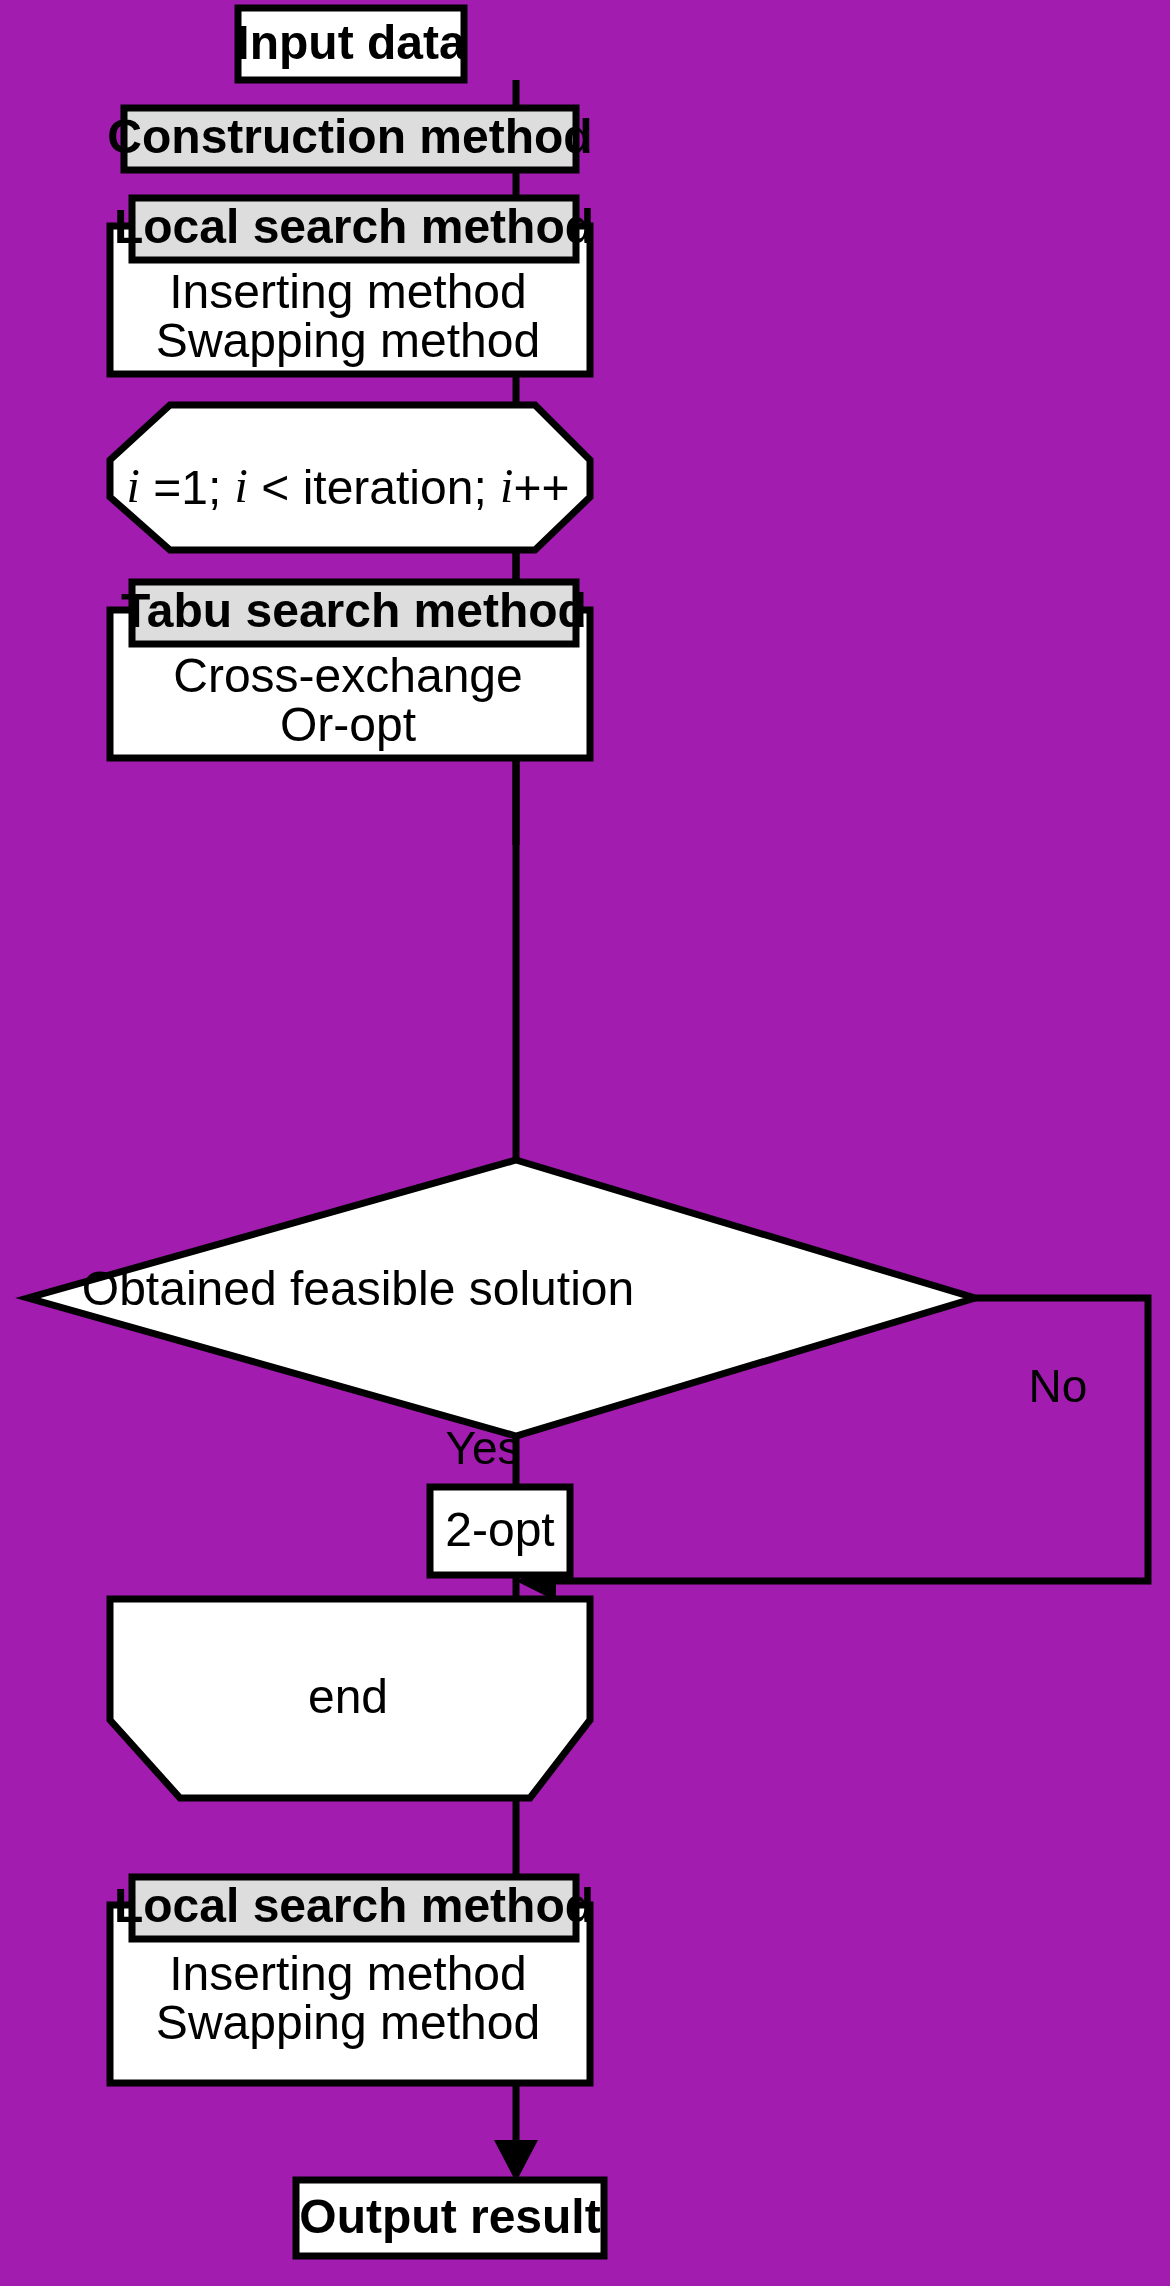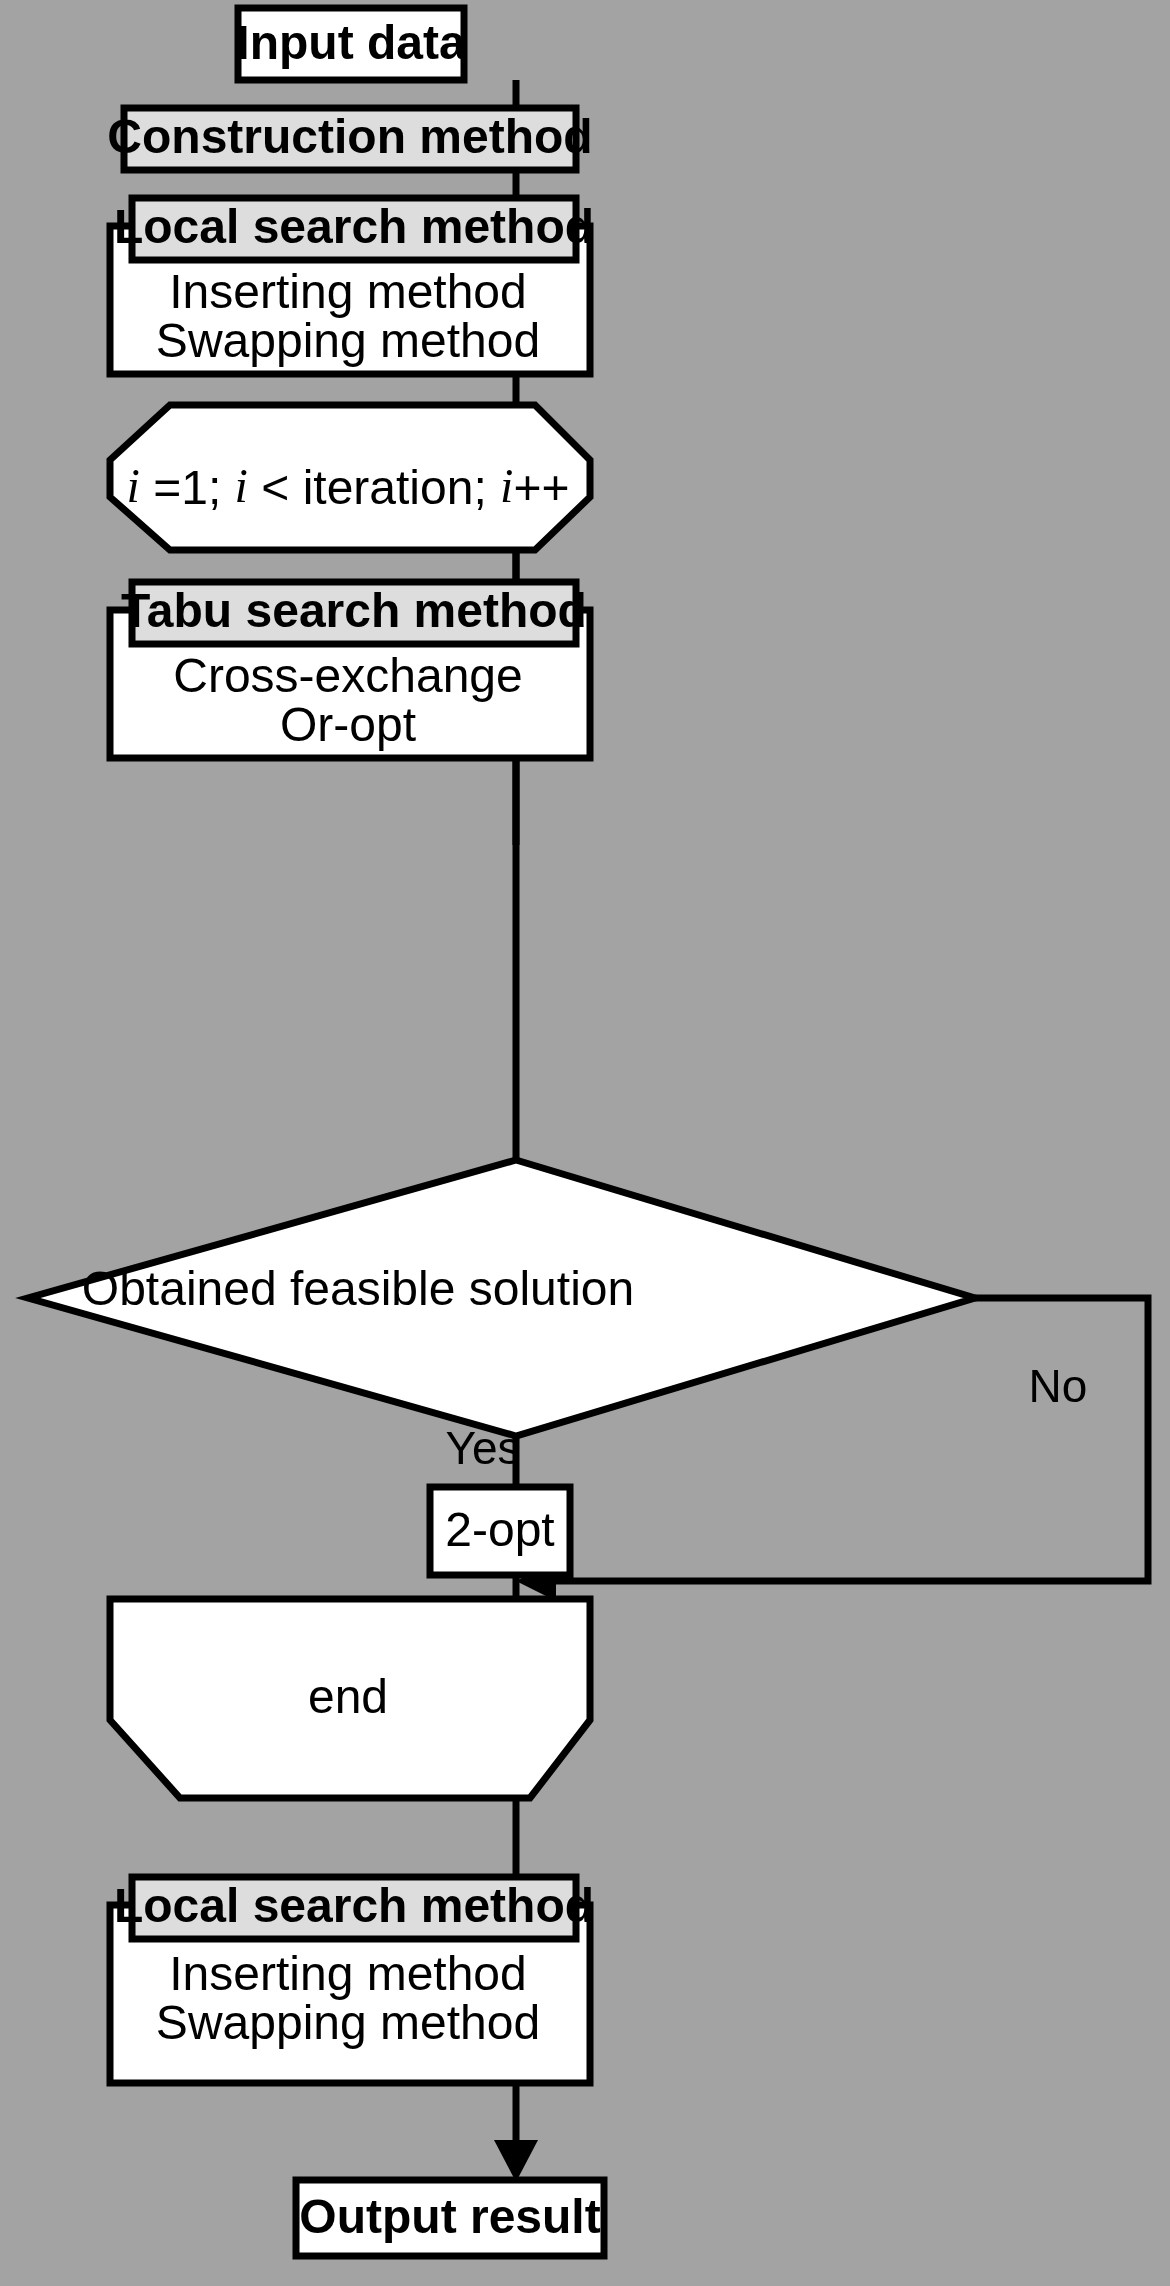--- a/index.html
+++ b/index.html
@@ -7,21 +7,21 @@
     padding: 0;
     background: #ffffff;
   }
   body {
     font-family: "Liberation Sans", sans-serif;
   }
   #flowchart-root {
     position: relative;
     width: 1170px;
     height: 2286px;
-    background: #a3a3a3;
+    background: #a21caf;
     overflow: hidden;
   }
   svg.chart-canvas {
     position: absolute;
     top: 0;
     left: 0;
     width: 1170px;
     height: 2286px;
     display: block;
   }

